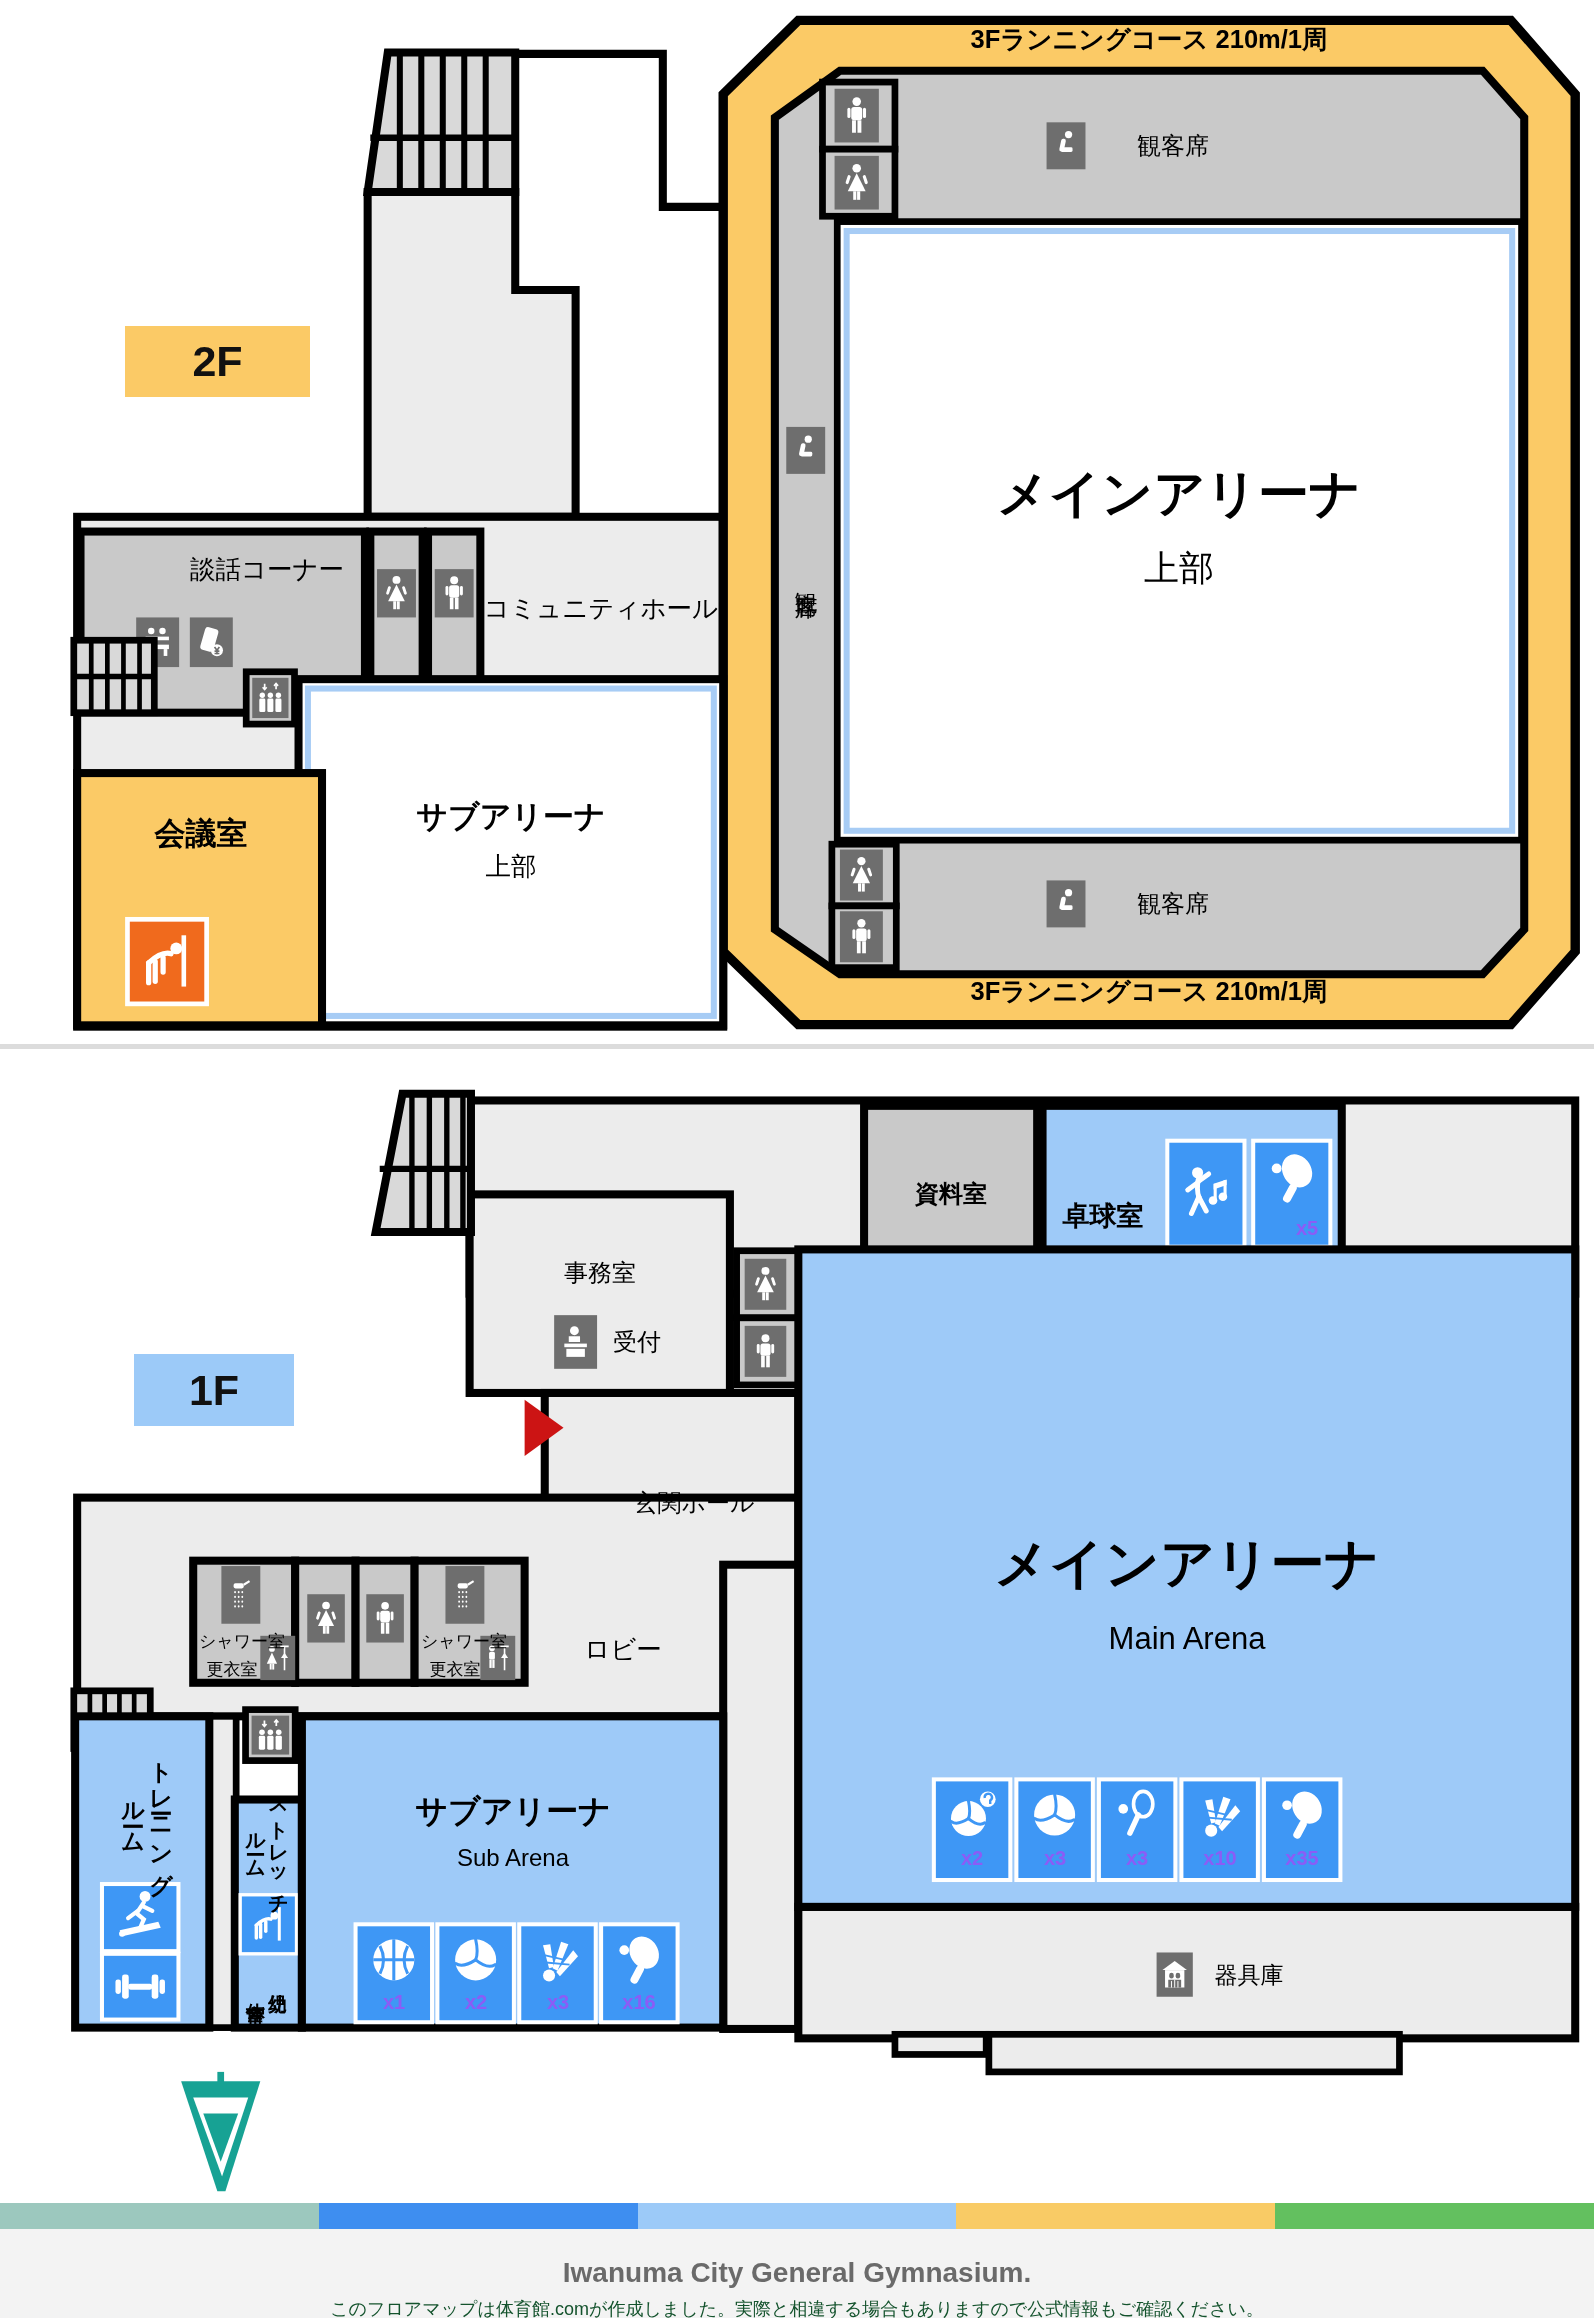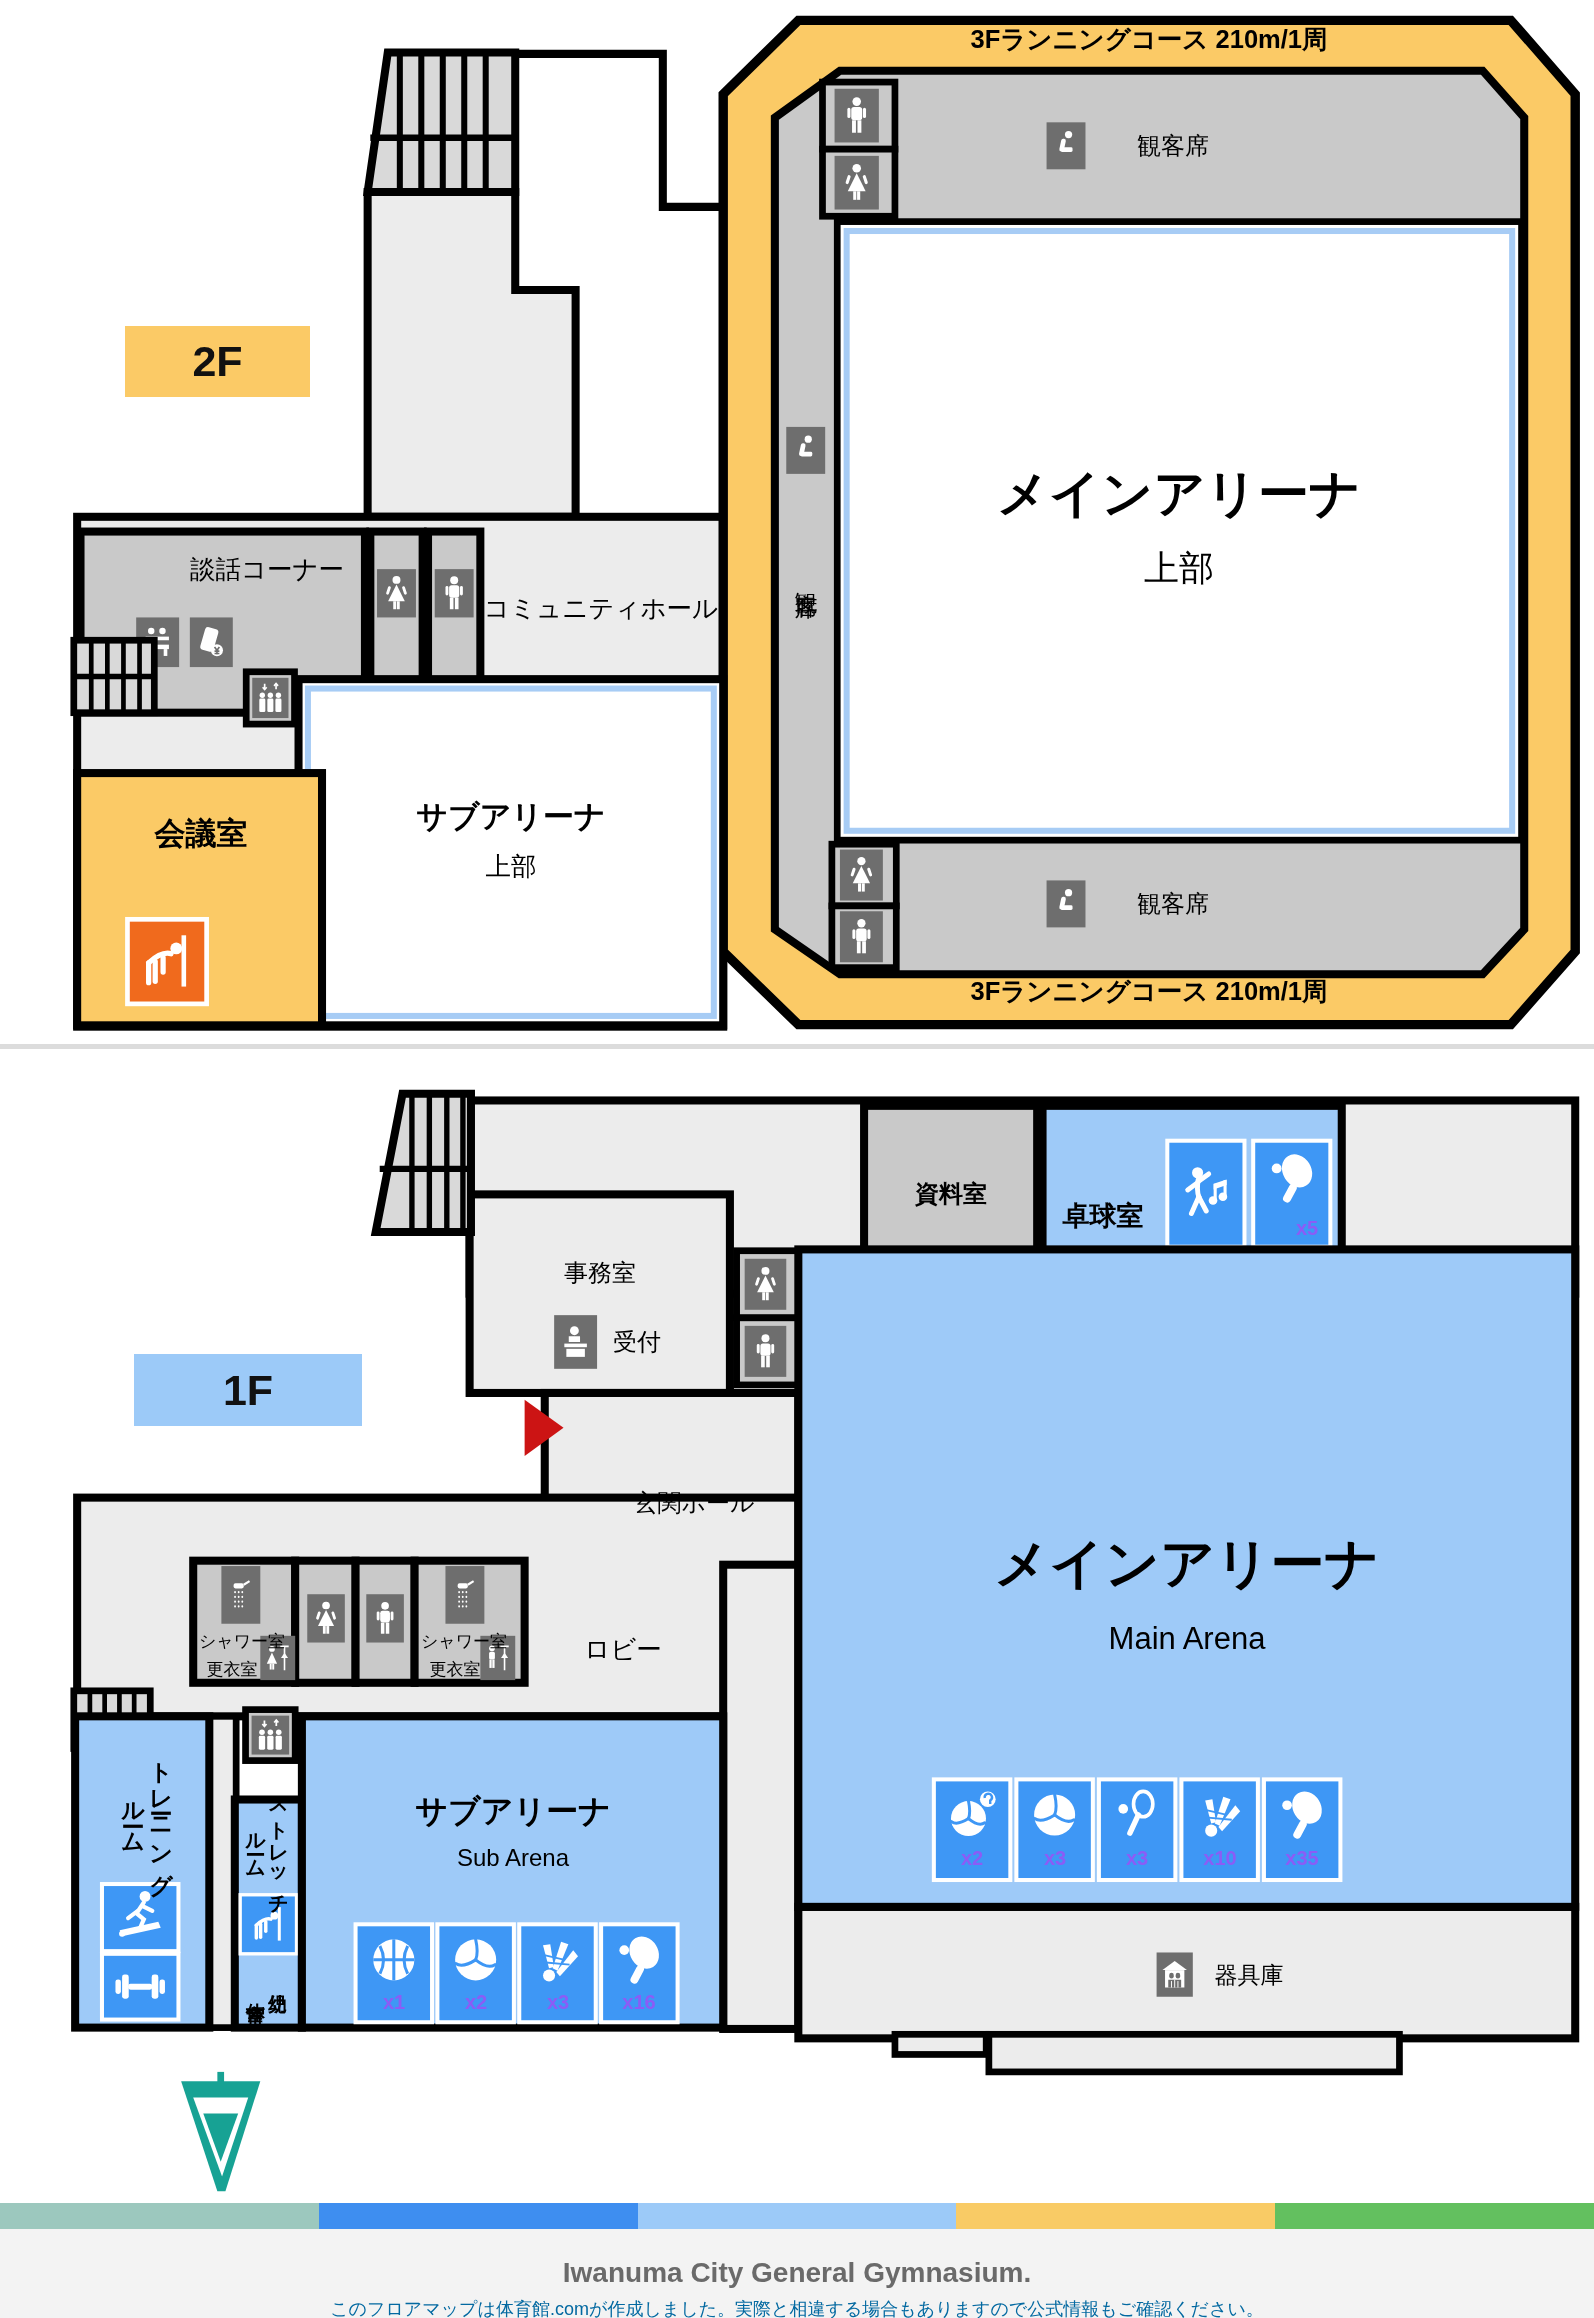--- a/index.html
+++ b/index.html
@@ -512,21 +512,21 @@
     <path d="M288,3126 L370,3126 L331,3244 Z" fill="#fff"></path>
     <path d="M303,3150 L355,3150 L329,3222 Z" fill="#17A294"></path>
   </g>
 </svg>
 
 <div id="divider"></div>
 
 <div class="badge" style="left:125px;top:326px;width:185px;height:71px;background:#FBCA66;font-size:43px;">
   <span>2F</span>
 </div>
-<div class="badge" style="left:134px;top:1354px;width:228px;height:72px;background:#9CCAF8;font-size:43px;">
+<div class="badge" style="left:134px;top:1354px;width:160px;height:72px;background:#9CCAF8;font-size:43px;">
   <span>1F</span>
 </div>
 
 <div class="lbl b" style="left:1149px;top:40px;font-size:25.5px;">3Fランニングコース 210m/1周</div>
 <div class="lbl b" style="left:1149px;top:992px;font-size:25.5px;">3Fランニングコース 210m/1周</div>
 <div class="lbl" style="left:1173px;top:146px;font-size:24px;">観客席</div>
 <div class="lbl vert" style="left:806px;top:576px;font-size:23px;">観客席</div>
 <div class="lbl" style="left:1173px;top:904px;font-size:24px;">観客席</div>
 <div class="lbl b" style="left:1179px;top:493px;font-size:51px;">メインアリーナ</div>
 <div class="lbl" style="left:1179px;top:567px;font-size:35px;">上部</div>
@@ -571,16 +571,16 @@
 
 <div id="stripe">
   <div style="background:#9CC8BE"></div>
   <div style="background:#3E8EF0"></div>
   <div style="background:#9CCAF8"></div>
   <div style="background:#F9CB65"></div>
   <div style="background:#63C05F"></div>
 </div>
 <div id="footerbg"></div>
 <div class="lbl b" style="left:797px;top:2273px;font-size:28px;color:#6a6a6a;">Iwanuma City General Gymnasium.</div>
-<div class="lbl" style="left:797px;top:2309px;font-size:18px;color:#0369a1;">このフロアマップは体育館.comが作成しました。実際と相違する場合もありますので公式情報もご確認ください。</div>
+<div class="lbl" style="left:797px;top:2309px;font-size:18px;color:#14532d;">このフロアマップは体育館.comが作成しました。実際と相違する場合もありますので公式情報もご確認ください。</div>
 
 </div>
 
 
 </body></html>

